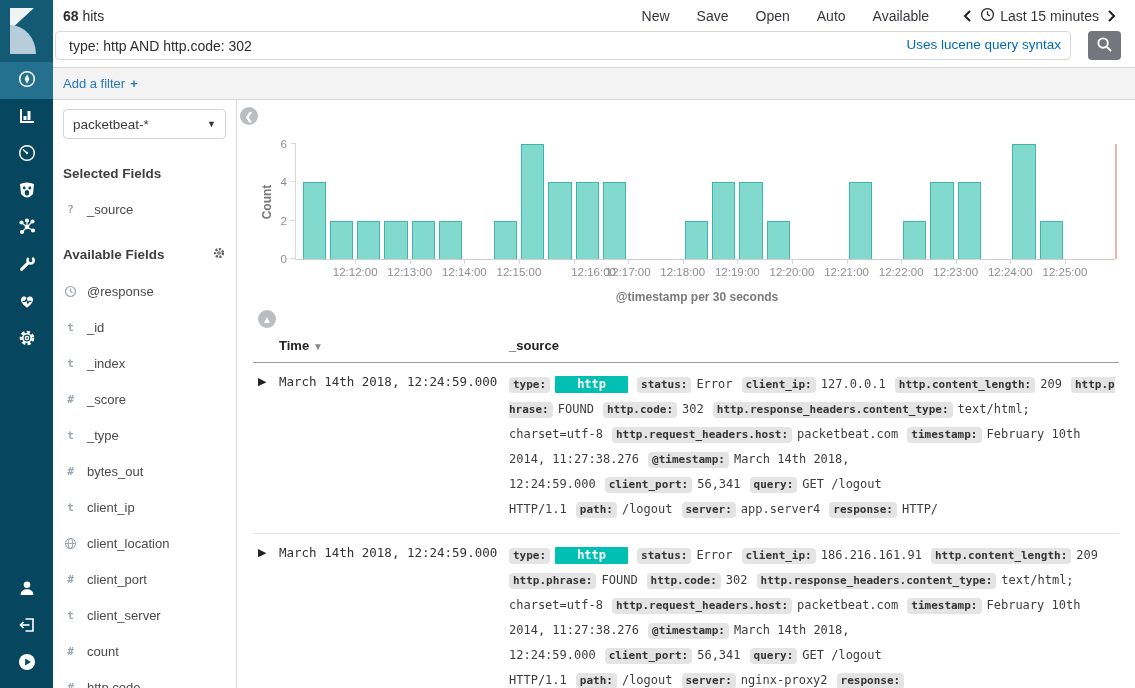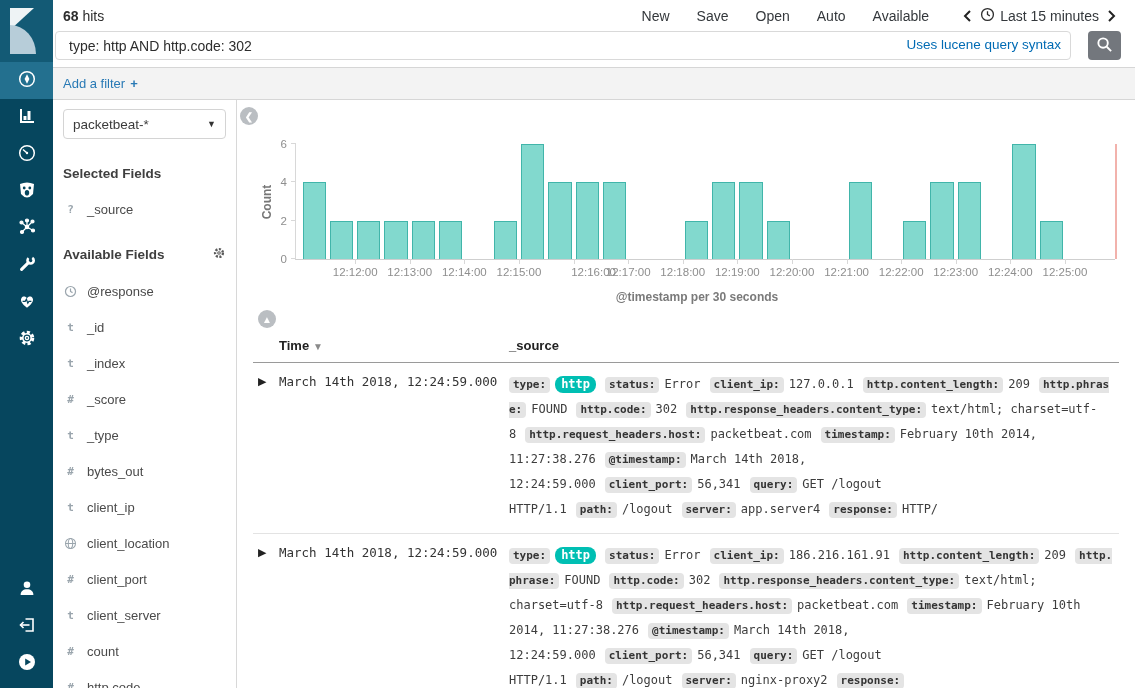--- a/index.html
+++ b/index.html
@@ -95,21 +95,21 @@
   .thead { display:grid; grid-template-columns:26px 230px 1fr; padding-bottom:9px;
     border-bottom:1px solid #9a9a9a; font-size:13px; font-weight:bold; color:#222; }
   .sort-caret { color:#8a8a8a; font-size:10px; margin-left:4px; }
   .doc-row { display:grid; grid-template-columns:26px 230px 1fr; border-bottom:1px solid #e3e3e3; padding:9px 0 11px; }
   .expand { font-size:11px; color:#222; padding-top:3px; padding-left:5px; cursor:pointer; }
   .time-cell { font-family:"DejaVu Sans Mono",monospace; font-size:12.5px; color:#333; white-space:nowrap; padding-top:2px; }
   .src-cell { font-family:"DejaVu Sans Mono",monospace; font-size:12px; color:#3d3d3d;
     line-height:24px; word-break:break-word; padding-right:4px; }
   .k { background:#e4e4e4; border-radius:4px; padding:1px 4px 2px; font-weight:bold; font-size:11px; color:#343434; margin-right:5px; }
   .v { margin-right:9px; }
-  .v.hl { background:#00bfb3; color:#fff; font-weight:bold; padding:1px 6px 2px; border-radius:8px;text-align:right; }
+  .v.hl { background:#00bfb3; color:#fff; font-weight:bold; padding:1px 22px 2px; border-radius:1px;text-align:right; }
 </style>
 </head>
 <body>
 
 <div id="app">
 
   <div class="navbar">
     <div class="logo">
       <div class="tri"></div>
       <div class="fan"></div>

